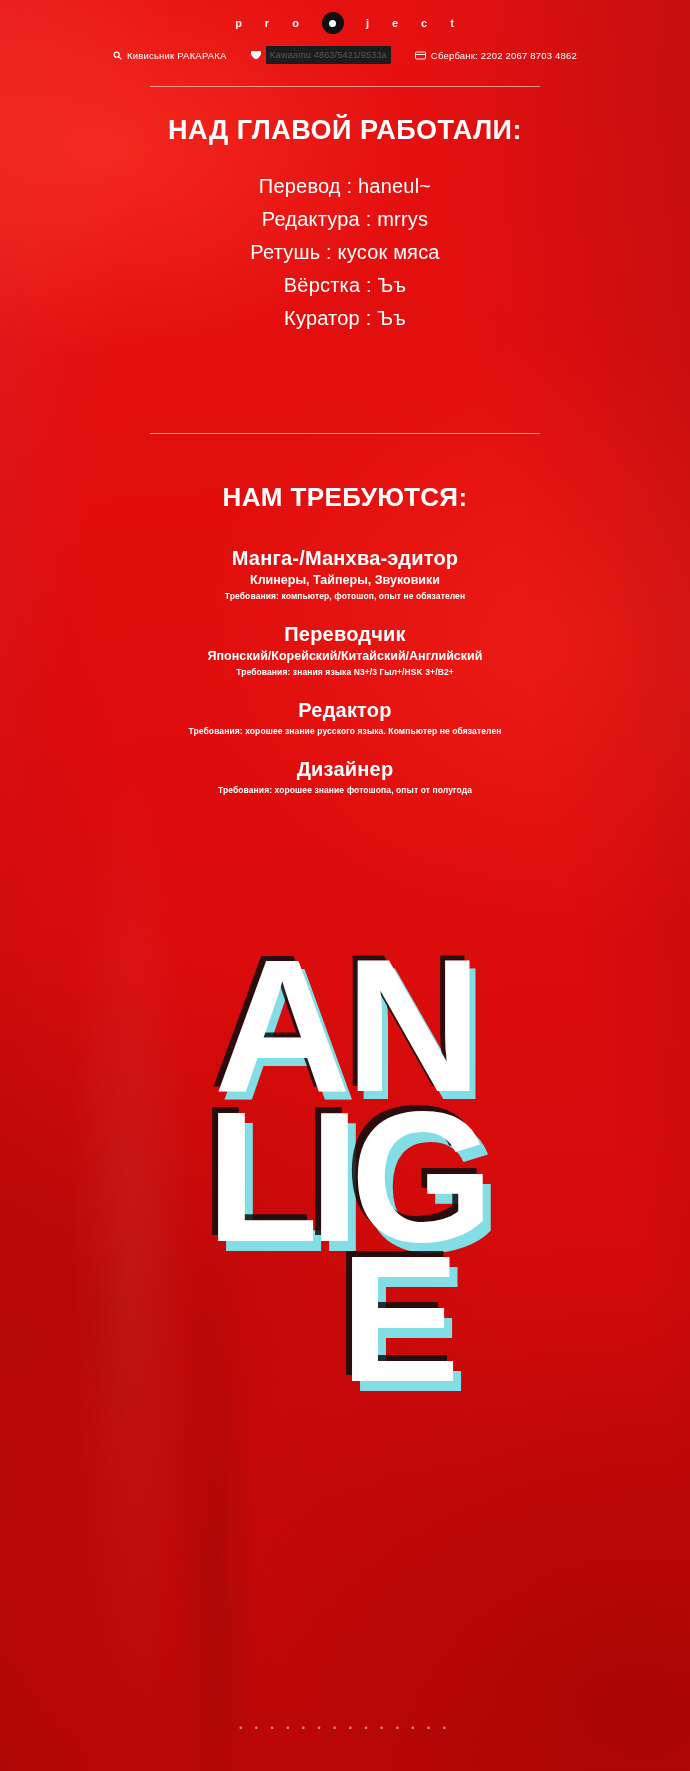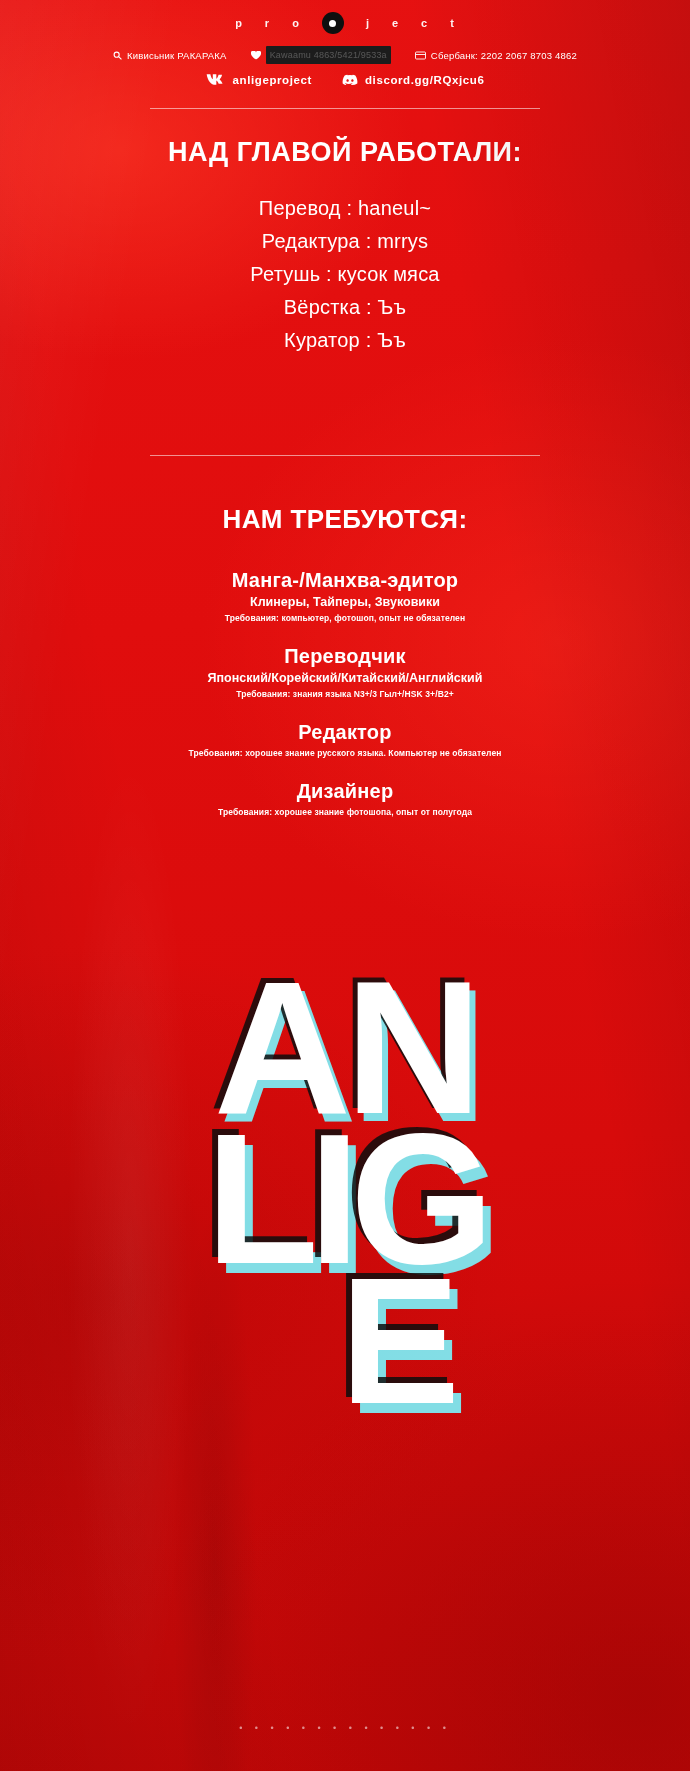--- a/index.html
+++ b/index.html
@@ -258,39 +258,20 @@
         <span class="icon">
           <svg width="11" height="9" viewBox="0 0 22 16" fill="none" stroke="#fff" stroke-width="1.8">
             <rect x="1" y="1" width="20" height="14" rx="2"></rect>
               <line x1="1" y1="6" x2="21" y2="6"></line>
           </svg>
         </span>
         <span>Сбербанк: 2202 2067 8703 4862</span>
       </span>
     </div>
 
-    <div class="social-row">
-      <span class="social-item">
-        <span class="icon">
-          <svg width="20" height="13" viewBox="0 0 30 18" fill="#fff">
-            <path d="M1 1h5.6c.5 3.3 1.9 6.3 3.6 7.8V1h5.3v6.9c1.3-.6 2.7-3.2 3.3-5.9h5.3c-.6 3-2.3 5.7-3.7 6.9 1.5 1.1 3.6 3.9 4.4 6.6h-5.8c-.6-2-2.2-4.3-3.5-4.9V17h-1.3C7.6 17 2.4 10.4 1 1z"></path>
-          </svg>
-        </span>
-        <span>anligeproject</span>
-      </span>
-
-      <span class="social-item">
-        <span class="icon">
-          <svg width="16" height="12" viewBox="0 0 24 18" fill="#fff">
-            <path d="M20 2.2A16 16 0 0 0 16 1l-.4.9a12 12 0 0 0-7.2 0L8 1a16 16 0 0 0-4 1.2C1.3 6.2.6 10.2 1 14.2A15 15 0 0 0 5.6 16.6l.9-1.5c-.8-.3-1.6-.7-2.3-1.2l.5-.4a10.8 10.8 0 0 0 10.6 0l.5.4c-.7.5-1.5.9-2.3 1.2l.9 1.5A15 15 0 0 0 23 14.2c.5-4.6-.7-8.6-3-12zM8.4 11.8c-1 0-1.8-.9-1.8-2s.8-2 1.8-2 1.8.9 1.8 2-.8 2-1.8 2zm7.2 0c-1 0-1.8-.9-1.8-2s.8-2 1.8-2 1.8.9 1.8 2-.8 2-1.8 2z"></path>
-          </svg>
-        </span>
-        <span>discord.gg/RQxjcu6</span>
-      </span>
-    </div>
 
     <div class="divider"></div>
   </div>
 
   <div class="credits">
     <h2>НАД ГЛАВОЙ РАБОТАЛИ:</h2>
     <div class="line">Перевод : haneul~</div>
     <div class="line">Редактура : mrrys</div>
     <div class="line">Ретушь : кусок мяса</div>
     <div class="line">Вёрстка : Ъъ</div>

